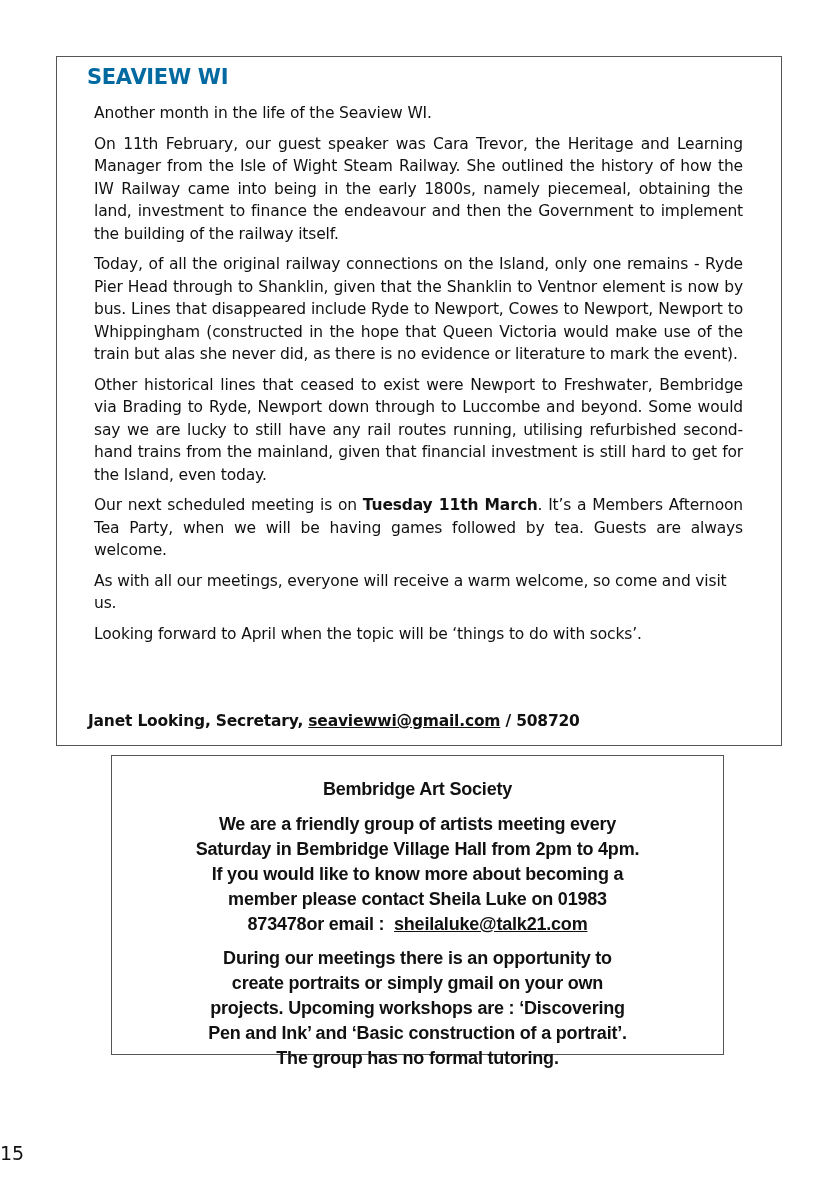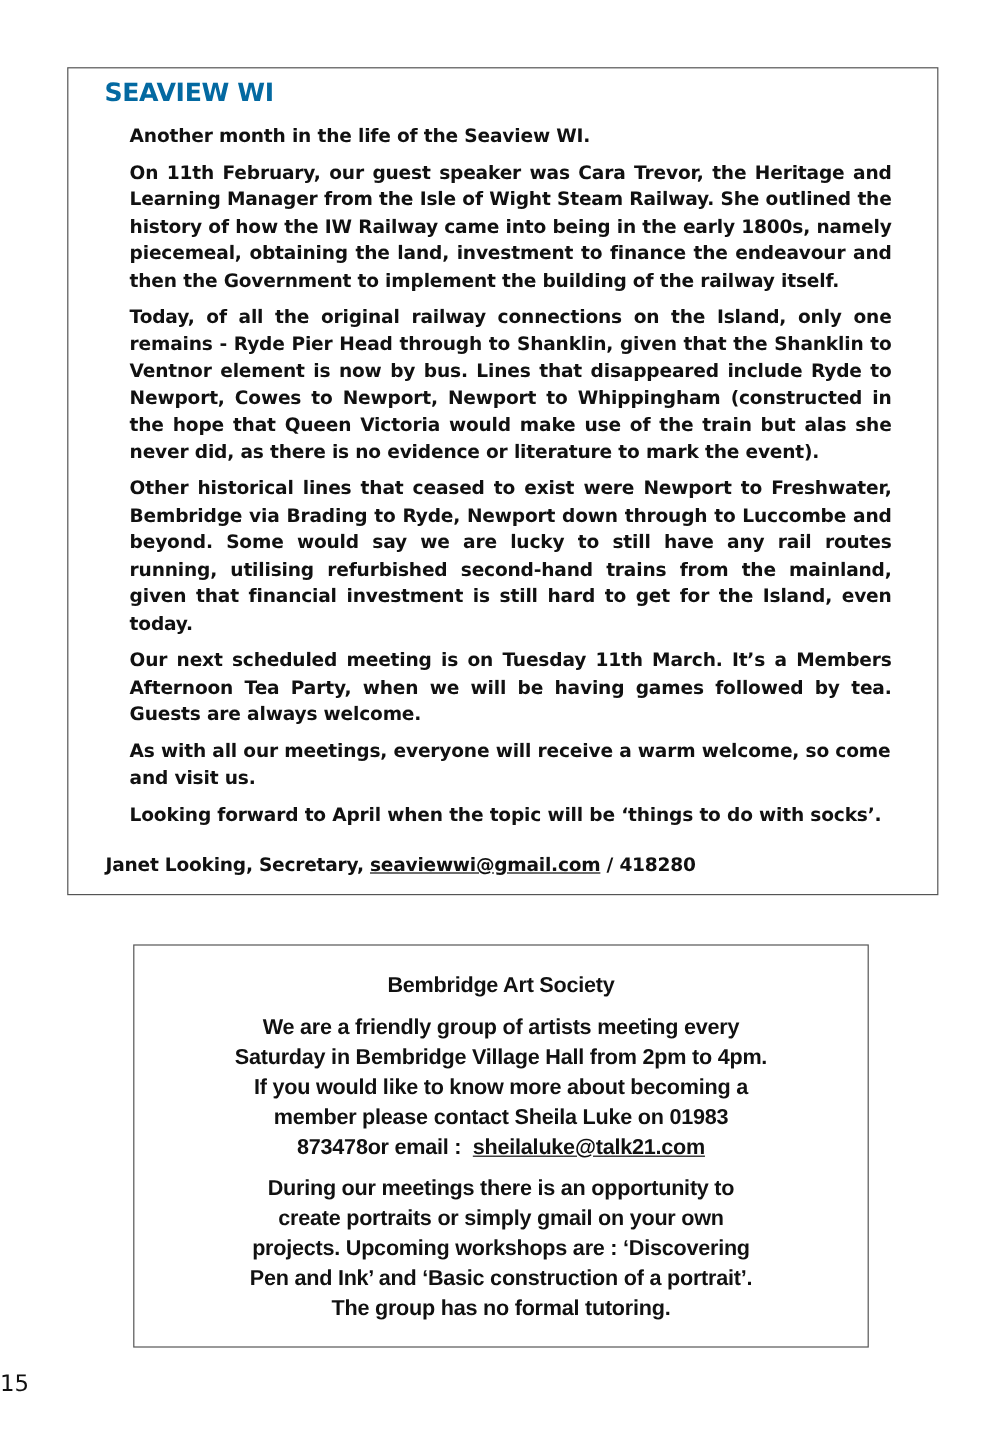--- a/index.html
+++ b/index.html
@@ -37,45 +37,44 @@
     .wi-body {
       position: absolute;
       left: 33px;
       top: 45px;
       width: 653px;
       font-size: 15.5px;
       line-height: 22.5px;
       letter-spacing: -0.15px;
     }
     .wi-body p {
-      margin: 0 0 8px 18px;
+      margin: 0 0 8px 4px;
       text-align: justify;
-      font-weight: bold;
     }
     .wi-body p.nojust {
       text-align: left;
     }
     .wi-sign {
       position: absolute;
       left: 31px;
       top: 655px;
       font-weight: bold;
       font-size: 15.5px;
       letter-spacing: -0.2px;
     }
     .wi-sign a {
       color: #111;
       text-decoration: underline;
     }
     .box-art {
       position: absolute;
       left: 111px;
-      top: 787px;
+      top: 755px;
       width: 613px;
-      height: 336px;
+      height: 300px;
       border: 1.5px solid #555555;
       box-sizing: border-box;
       font-family: "Liberation Sans", sans-serif;
       text-align: center;
     }
     .art-title {
       position: absolute;
       left: 0;
       right: 0;
       top: 23px;
@@ -127,21 +126,21 @@
   <div class="wi-body">
     <p class="nojust">Another month in the life of the Seaview WI.</p>
     <p>On 11th February, our guest speaker was Cara Trevor, the Heritage and Learning Manager from the Isle of Wight Steam Railway. She outlined the history of how the IW Railway came into being in the early 1800s, namely piecemeal, obtaining the land, investment to finance the endeavour and then the Government to implement the building of the railway itself.</p>
     <p>Today, of all the original railway connections on the Island, only one remains - Ryde Pier Head through to Shanklin, given that the Shanklin to Ventnor element is now by bus. Lines that disappeared include Ryde to Newport, Cowes to Newport, Newport to Whippingham (constructed in the hope that Queen Victoria would make use of the train but alas she never did, as there is no evidence or literature to mark the event).</p>
     <p>Other historical lines that ceased to exist were Newport to Freshwater, Bembridge via Brading to Ryde, Newport down through to Luccombe and beyond. Some would say we are lucky to still have any rail routes running, utilising refurbished second-hand trains from the mainland, given that financial investment is still hard to get for the Island, even today.</p>
     <p><span>Our next scheduled meeting is on </span><b>Tuesday 11th March</b><span>. It’s a Members Afternoon Tea Party, when we will be having games followed by tea. Guests are always welcome.</span></p>
     <p class="nojust">As with all our meetings, everyone will receive a warm welcome, so come and visit us.</p>
     <p class="nojust">Looking forward to April when the topic will be ‘things to do with socks’.</p>
   </div>
   <div class="wi-sign">
-    <span>Janet Looking, Secretary, </span><a>seaviewwi@gmail.com</a><span> / 418280</span>
+    <span>Janet Looking, Secretary, </span><a>seaviewwi@gmail.com</a><span> / 508720</span>
   </div>
 </div>
 
 <div class="box-art">
   <div class="art-title">Bembridge Art Society</div>
   <div class="art-p1">
     <span class="line">We are a friendly group of artists meeting every</span>
     <span class="line">Saturday in Bembridge Village Hall from 2pm to 4pm.</span>
     <span class="line">If you would like to know more about becoming a</span>
     <span class="line">member please contact Sheila Luke on 01983</span>

